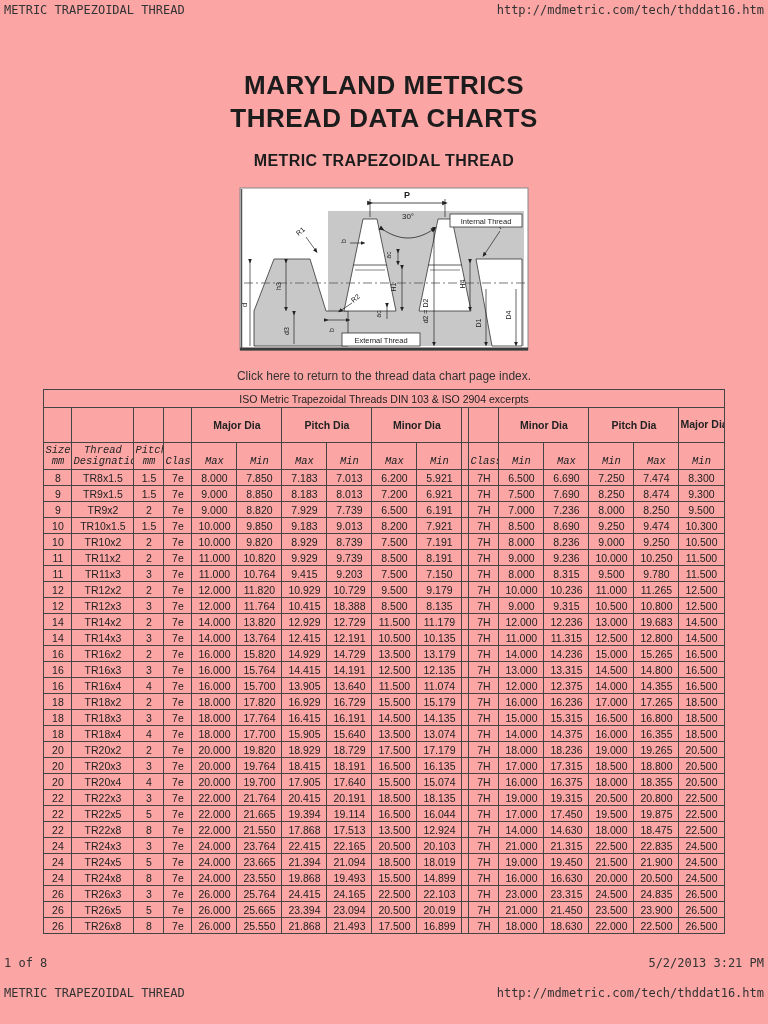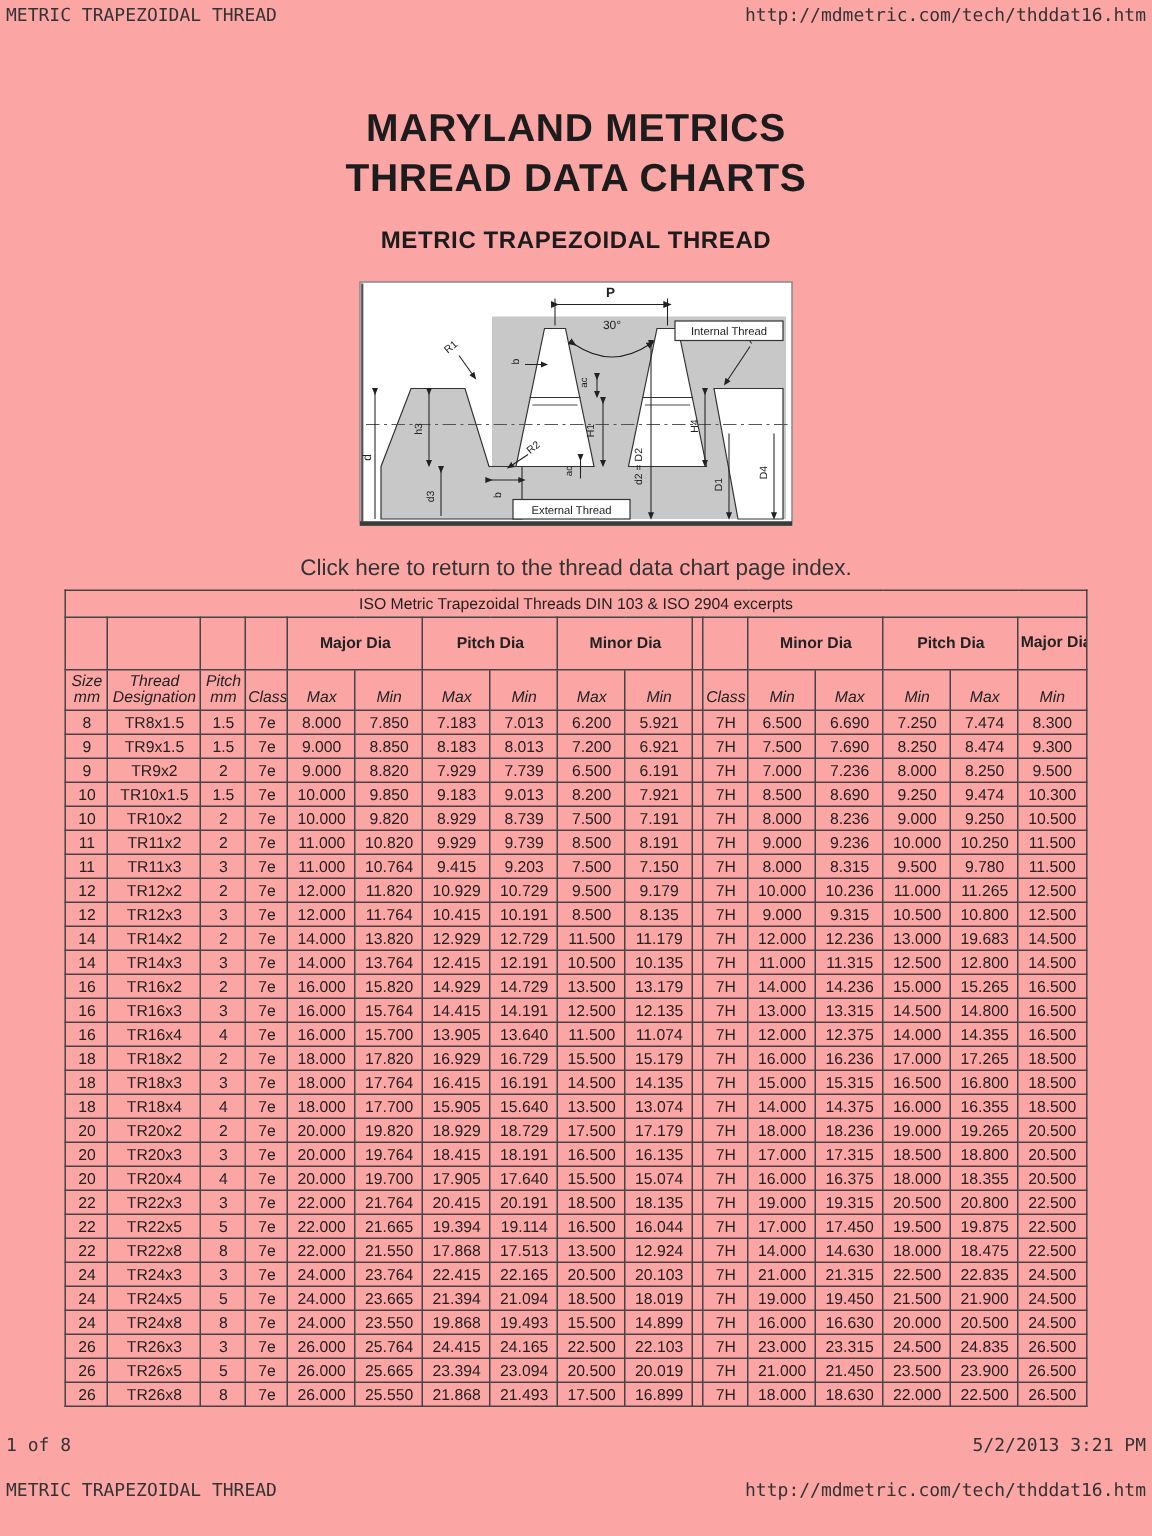--- a/index.html
+++ b/index.html
@@ -12,33 +12,33 @@
   .pf-1{top:956px;justify-content:space-between;}
   .pf-2{top:986px;}
   
   .title-block{padding-top:69px;text-align:center;}
   .main-title{font-size:26px;font-weight:bold;line-height:1.27;color:#1c1c1c;letter-spacing:.5px;}
   .sub-title{margin-top:17px;font-size:16px;font-weight:bold;color:#1c1c1c;letter-spacing:.4px;}
   
   .diagram-wrap{width:308px;margin:13px auto 0;}
   svg text{font-family:"Liberation Sans",sans-serif;fill:#222;}
   
-  .link-line{text-align:center;margin-top:8px;font-size:15px;color:#333;}
+  .link-line{text-align:center;margin-top:8px;font-size:12px;color:#333;}
   .index-link{color:#333;text-decoration:none;cursor:pointer;}
   
   table.thread{border-collapse:collapse;table-layout:fixed;width:680px;margin:6px auto 0;
                font-size:10.5px;color:#222;border:1.5px solid #444;}
   table.thread td{border:1px solid #444;padding:0 1px;text-align:center;vertical-align:middle;
                   overflow:hidden;white-space:nowrap;}
   tr.caption-row td{height:17px;}
   tr.group-row td{height:19px;}
   tr.subgroup-row td{height:34px;font-weight:bold;}
   tr.colhead-row td{height:24px;white-space:normal;vertical-align:bottom;padding-bottom:2px;line-height:1.05;}
   tr.data-row td{height:15px;}
-  td.it{font-style:italic;}
+  td.it{font-style:italic;font-family:Liberation Mono, monospace;}
   td.gap{padding:0;}
   td.int-major{text-align:left;vertical-align:middle;white-space:normal;padding-left:3px;line-height:1.1;}
 </style>
 </head>
 <body>
 
 <div class="page">
 
   <div class="print-line ph-top">
     <span>METRIC TRAPEZOIDAL THREAD</span>
@@ -356,21 +356,21 @@
           <td>12.500</td>
         </tr>
         <tr class="data-row">
           <td>12</td>
           <td>TR12x3</td>
           <td>3</td>
           <td>7e</td>
           <td>12.000</td>
           <td>11.764</td>
           <td>10.415</td>
-          <td>10.191</td>
+          <td>18.388</td>
           <td>8.500</td>
           <td>8.135</td>
           <td class="gap"></td>
           <td>7H</td>
           <td>9.000</td>
           <td>9.315</td>
           <td>10.500</td>
           <td>10.800</td>
           <td>12.500</td>
         </tr>

